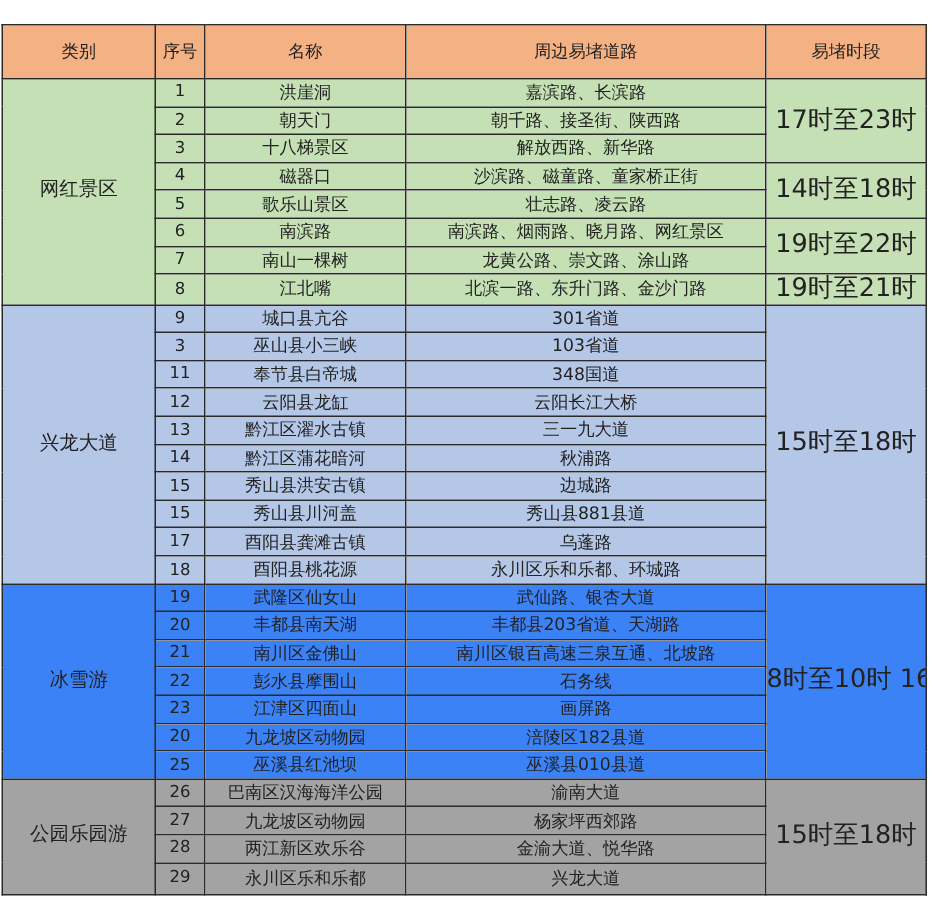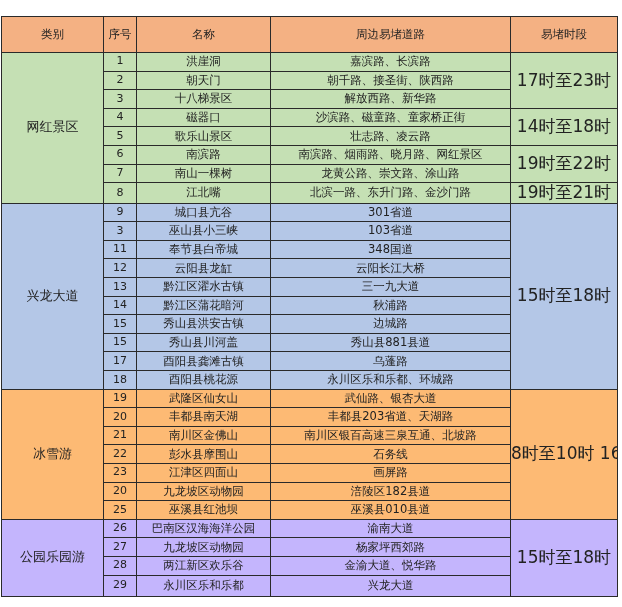--- a/index.html
+++ b/index.html
@@ -25,22 +25,22 @@
   table.traffic th {
     background: #f4b183;
     font-weight: normal;
     height: 35px;
     font-size: 11.5px;
   }
   tr.r td { height: 17.6px; }
   tr.r.tall td { height: 20px; }
   .g td { background: #c5e0b4; }
   .b td { background: #b4c7e7; }
-  .p td { background: #fdba74; }
-  .k td { background: #c4b5fd; }
+  .p td { background: #3b82f6; }
+  .k td { background: #a3a3a3; }
   td.idx { font-family: "DejaVu Sans", sans-serif; font-size: 11px; }
   td.time { font-size: 17px; white-space: pre-line; margin-top: 40px; }
   td.cat { font-size: 13px; }
 </style>
 </head>
 <body>
 
 <table class="traffic">
   <colgroup>
     <col style="width:102px">

